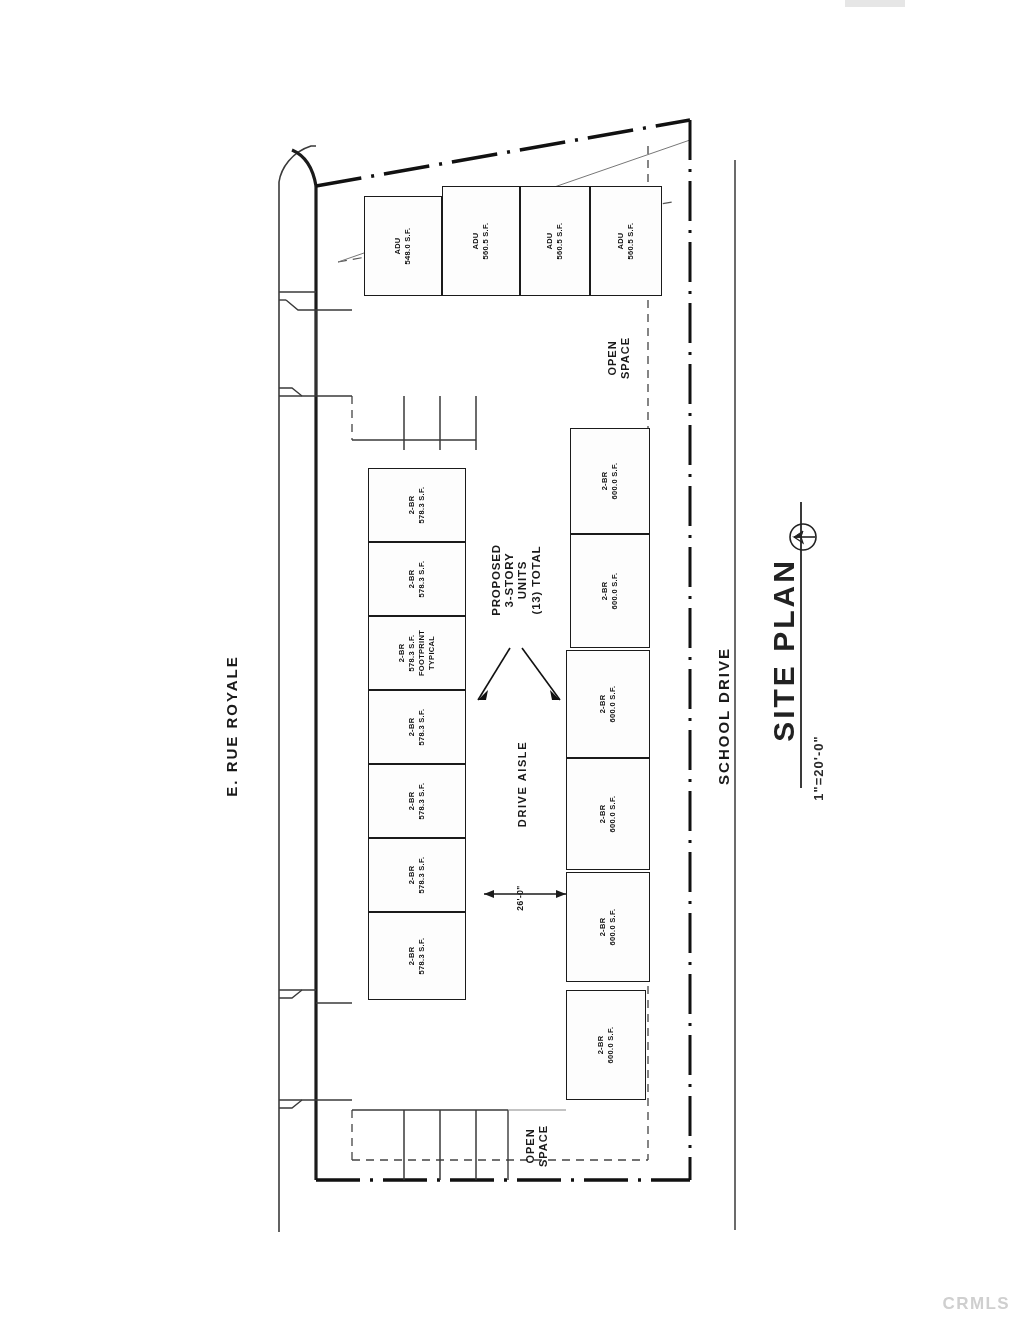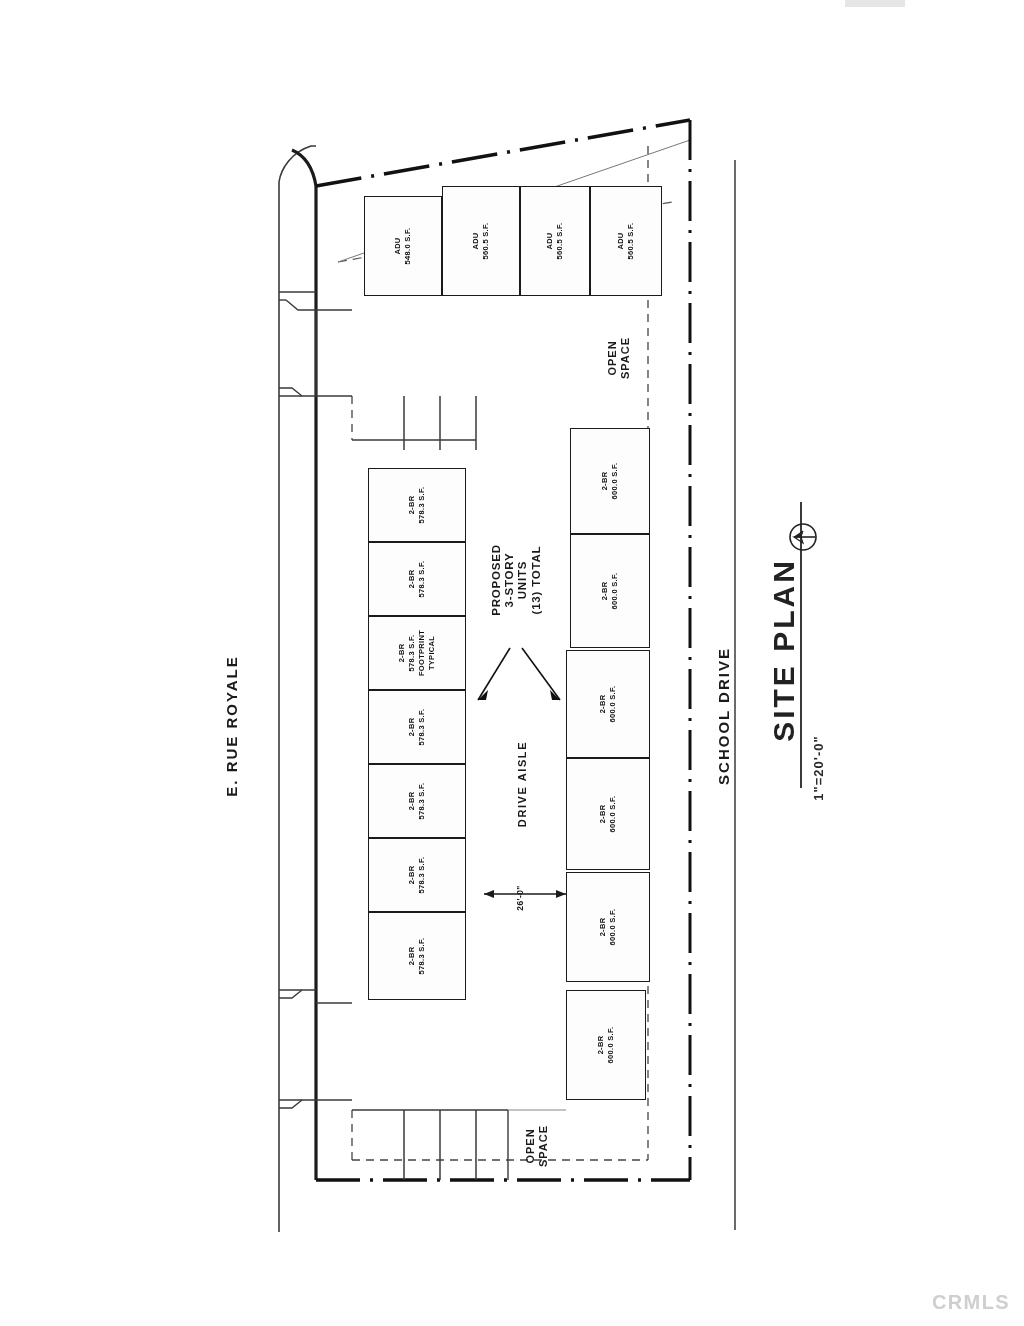--- a/index.html
+++ b/index.html
@@ -54,21 +54,21 @@
     box-sizing: border-box;
     border: 1.6px solid #1b1b1b;
     background: #fdfdfd;
   }
 
   
   #watermark {
     position: absolute;
     right: 14px;
     bottom: 12px;
-    font-size: 20px;
+    font-size: 17px;
     font-weight: bold;
     color: #cfcfcf;
     letter-spacing: 1.4px;
     font-family: "Liberation Sans", sans-serif;
   }
 
   #topstrip {
     position: absolute;
     left: 845px;
     top: 0px;

